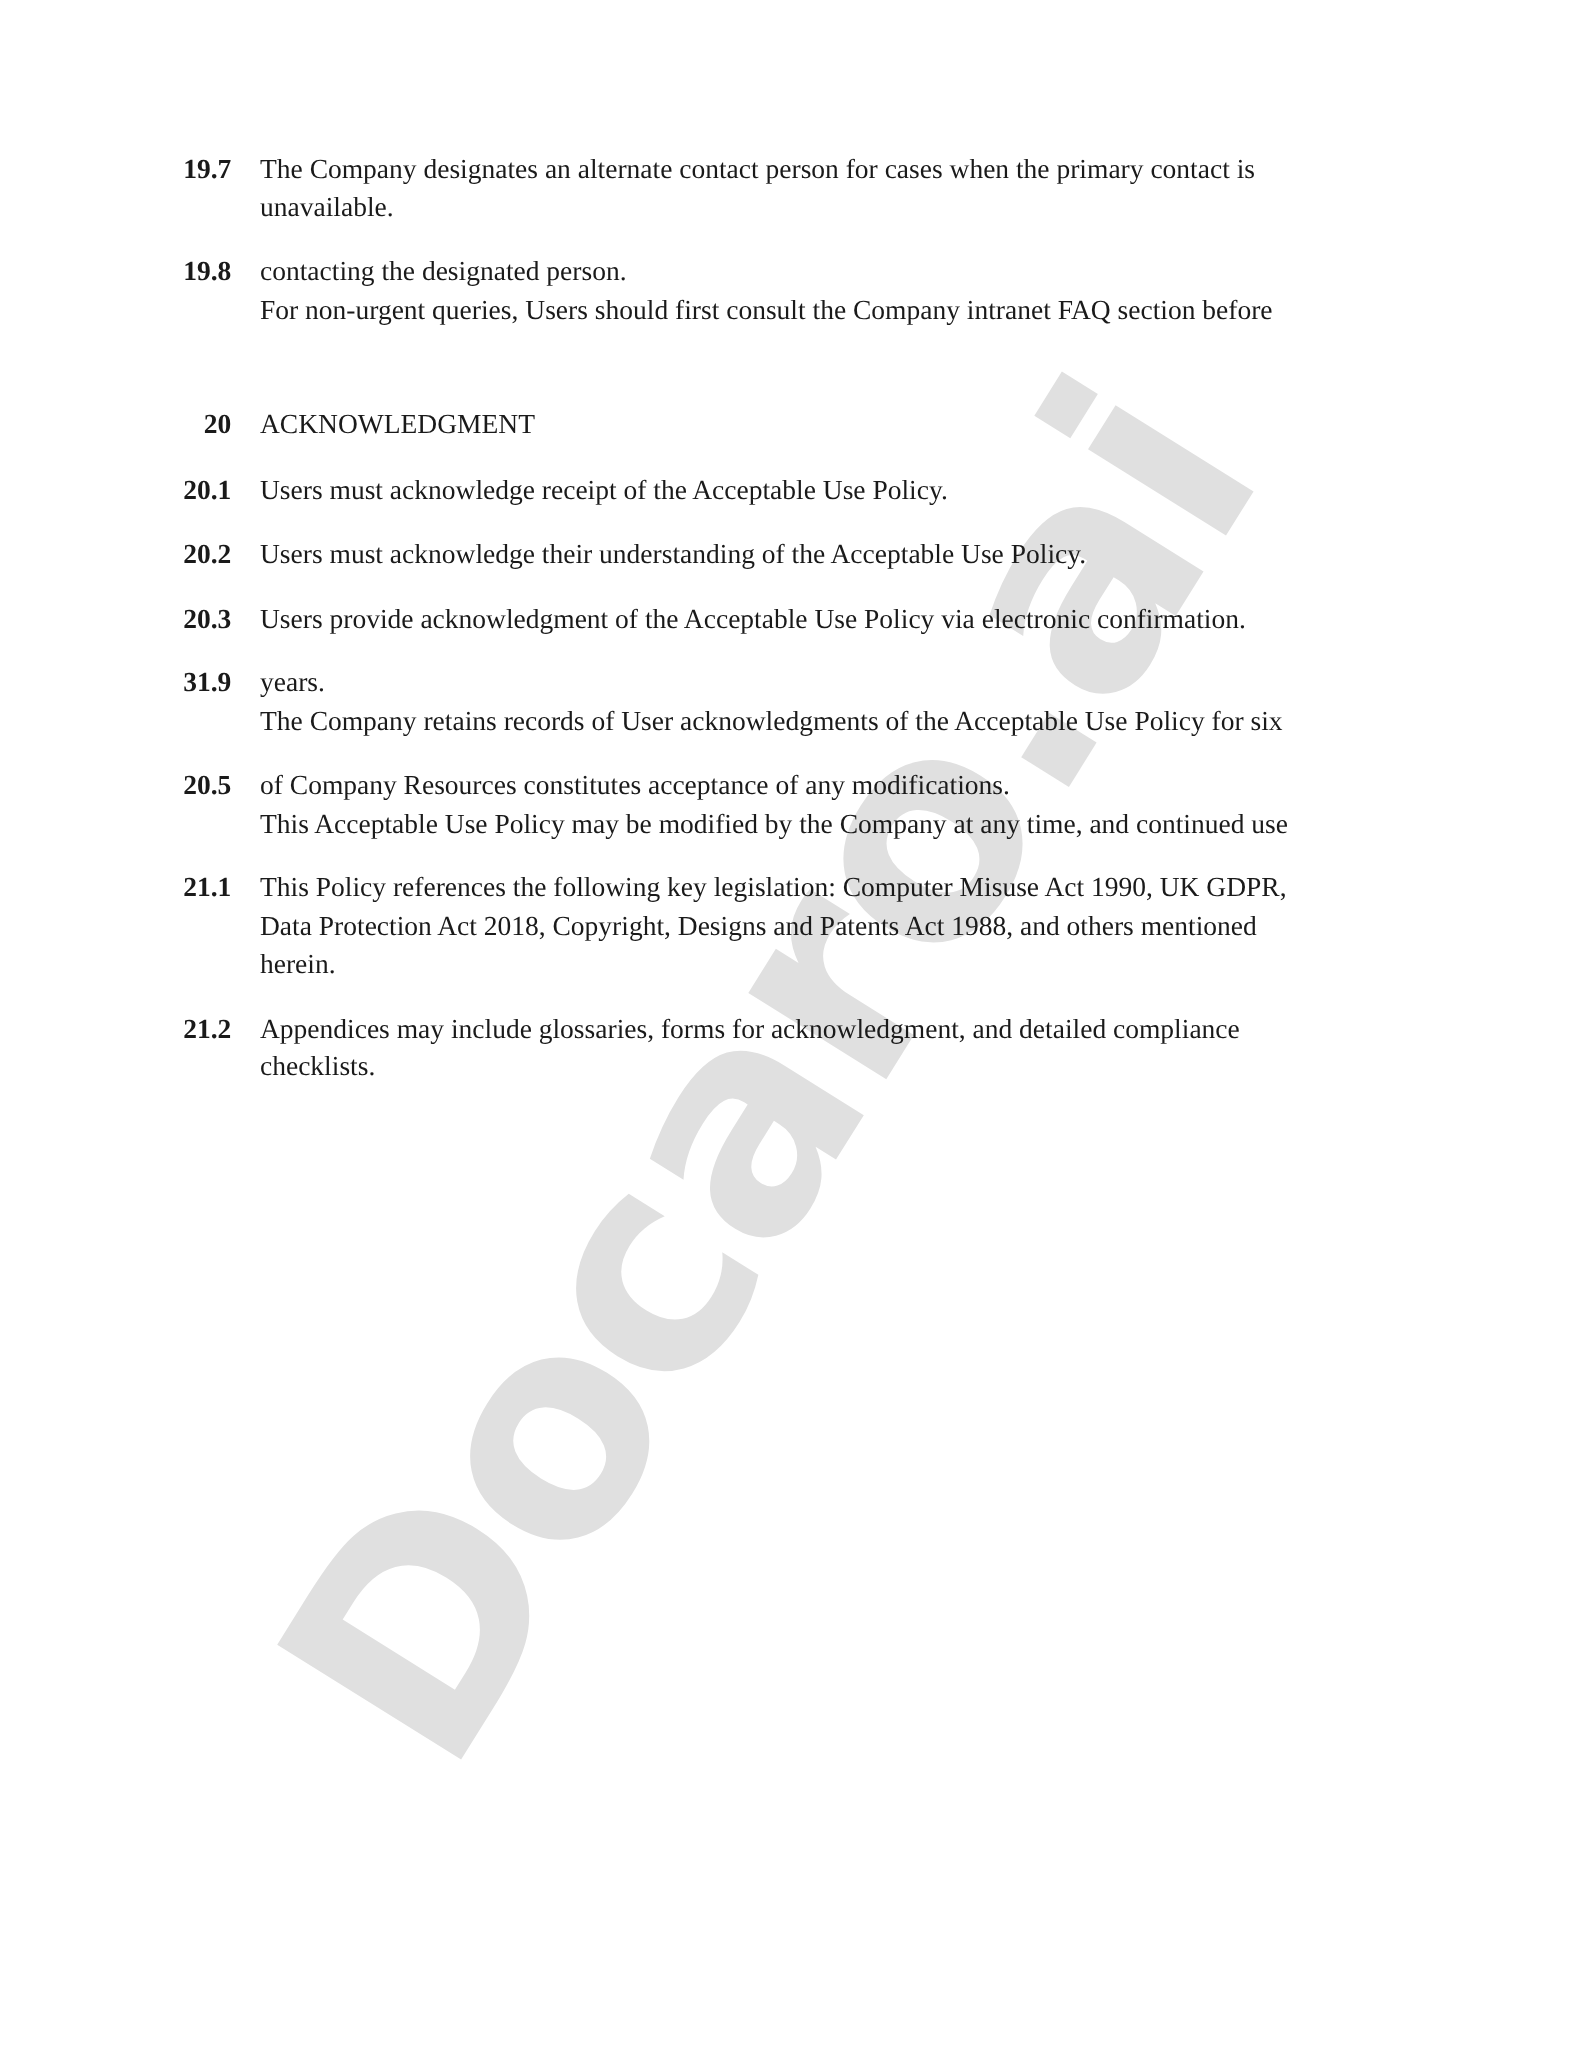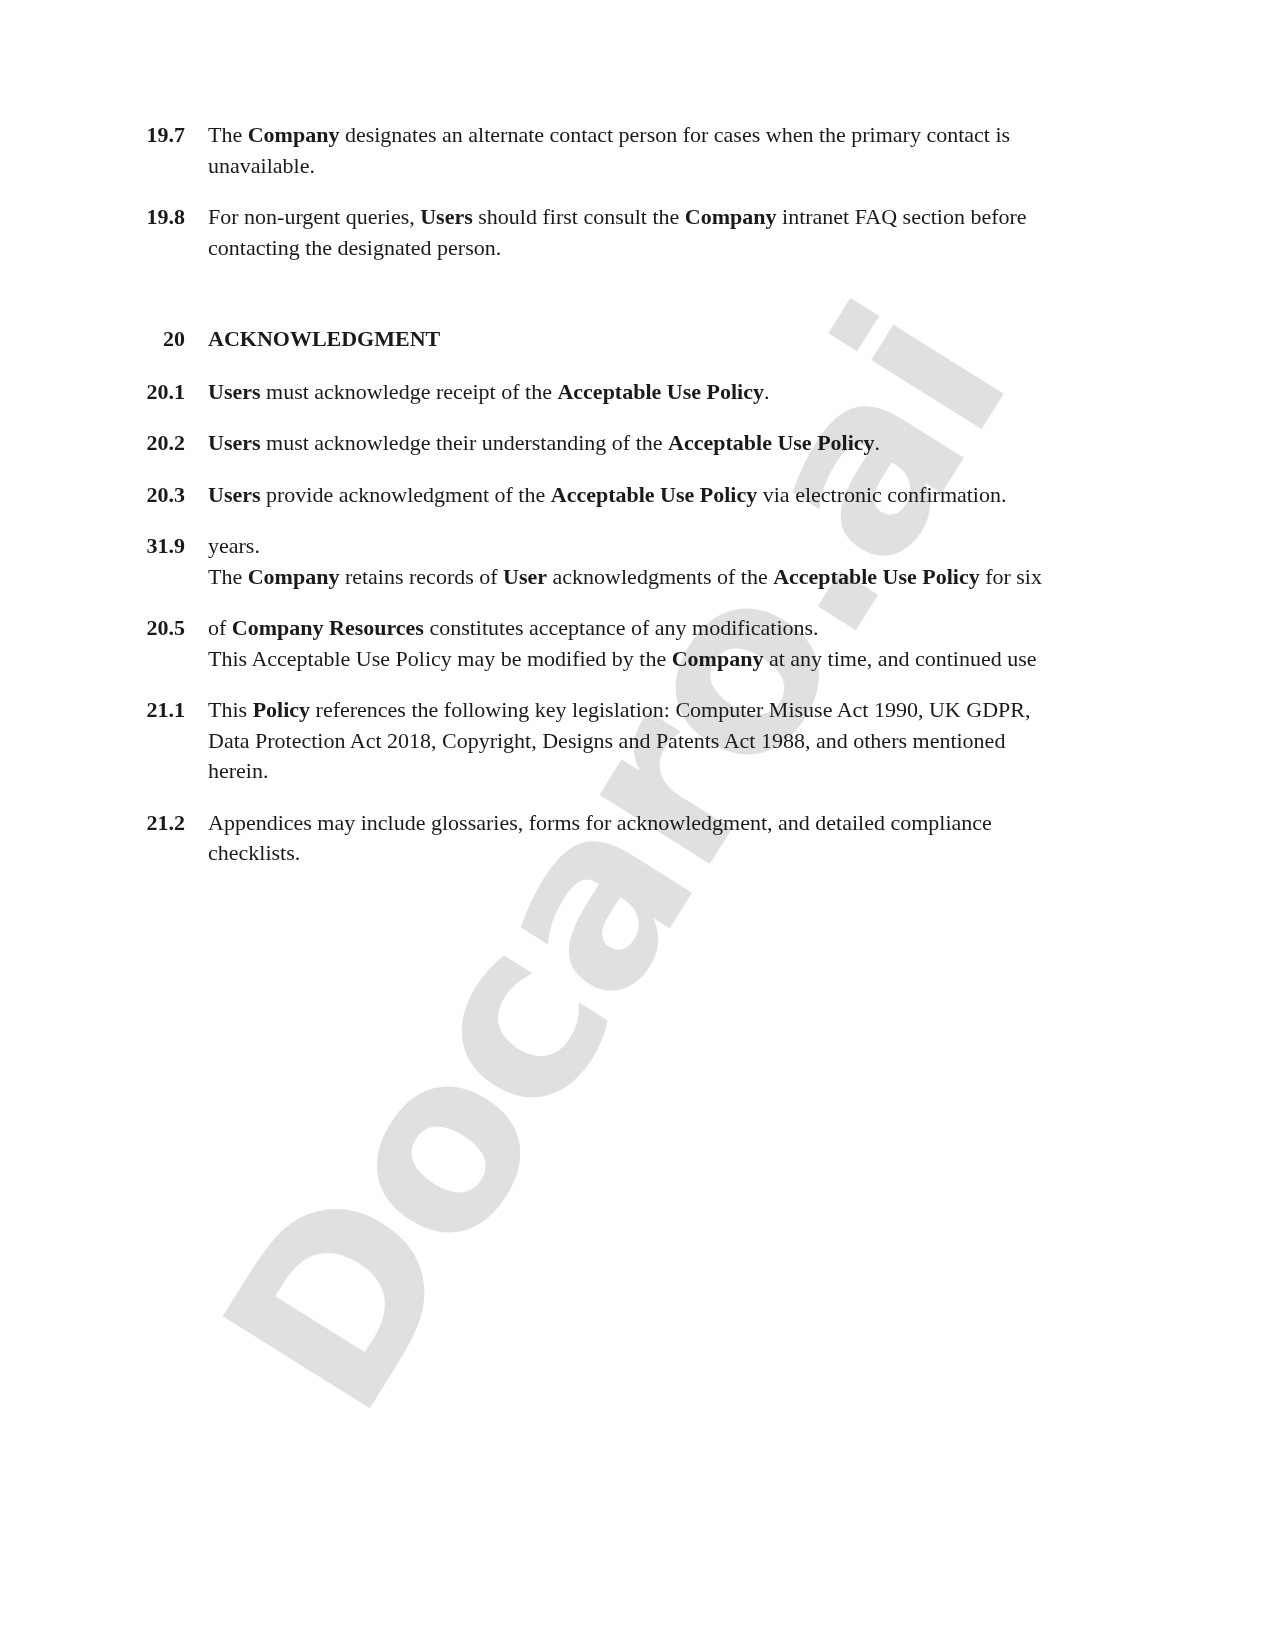--- a/index.html
+++ b/index.html
@@ -48,40 +48,40 @@
     text-align: right;
     line-height: 30.5px;
     font-weight: bold;
   }
   .clause.heading .num { font-weight: 700; }
   .body { margin-left: 23px; }
   .line {
     line-height: 30.5px;
     white-space: nowrap;
   }
-  .b { font-weight: 700; }
+  .b { font-weight: 400; }
 </style>
 </head>
 <body>
 
 <div class="page">
   <div class="watermark">Docaro.ai</div>
   <main class="content">
       <div class="clause">
         <span class="num">19.7</span>
         <div class="body">
           <div class="line"><span>The </span><span class="b">Company</span><span> designates an alternate contact person for cases when the primary contact is</span></div>
           <div class="line"><span>unavailable.</span></div>
         </div>
       </div>
       <div class="clause">
         <span class="num">19.8</span>
         <div class="body">
+          <div class="line"><span>contacting the designated person.</span></div>
           <div class="line"><span>For non-urgent queries, </span><span class="b">Users</span><span> should first consult the </span><span class="b">Company</span><span> intranet FAQ section before</span></div>
-          <div class="line"><span>contacting the designated person.</span></div>
         </div>
       </div>
       <div class="clause heading">
         <span class="num">20</span>
         <div class="body">
           <div class="line"><span class="b">ACKNOWLEDGMENT</span></div>
         </div>
       </div>
       <div class="clause">
         <span class="num">20.1</span>

